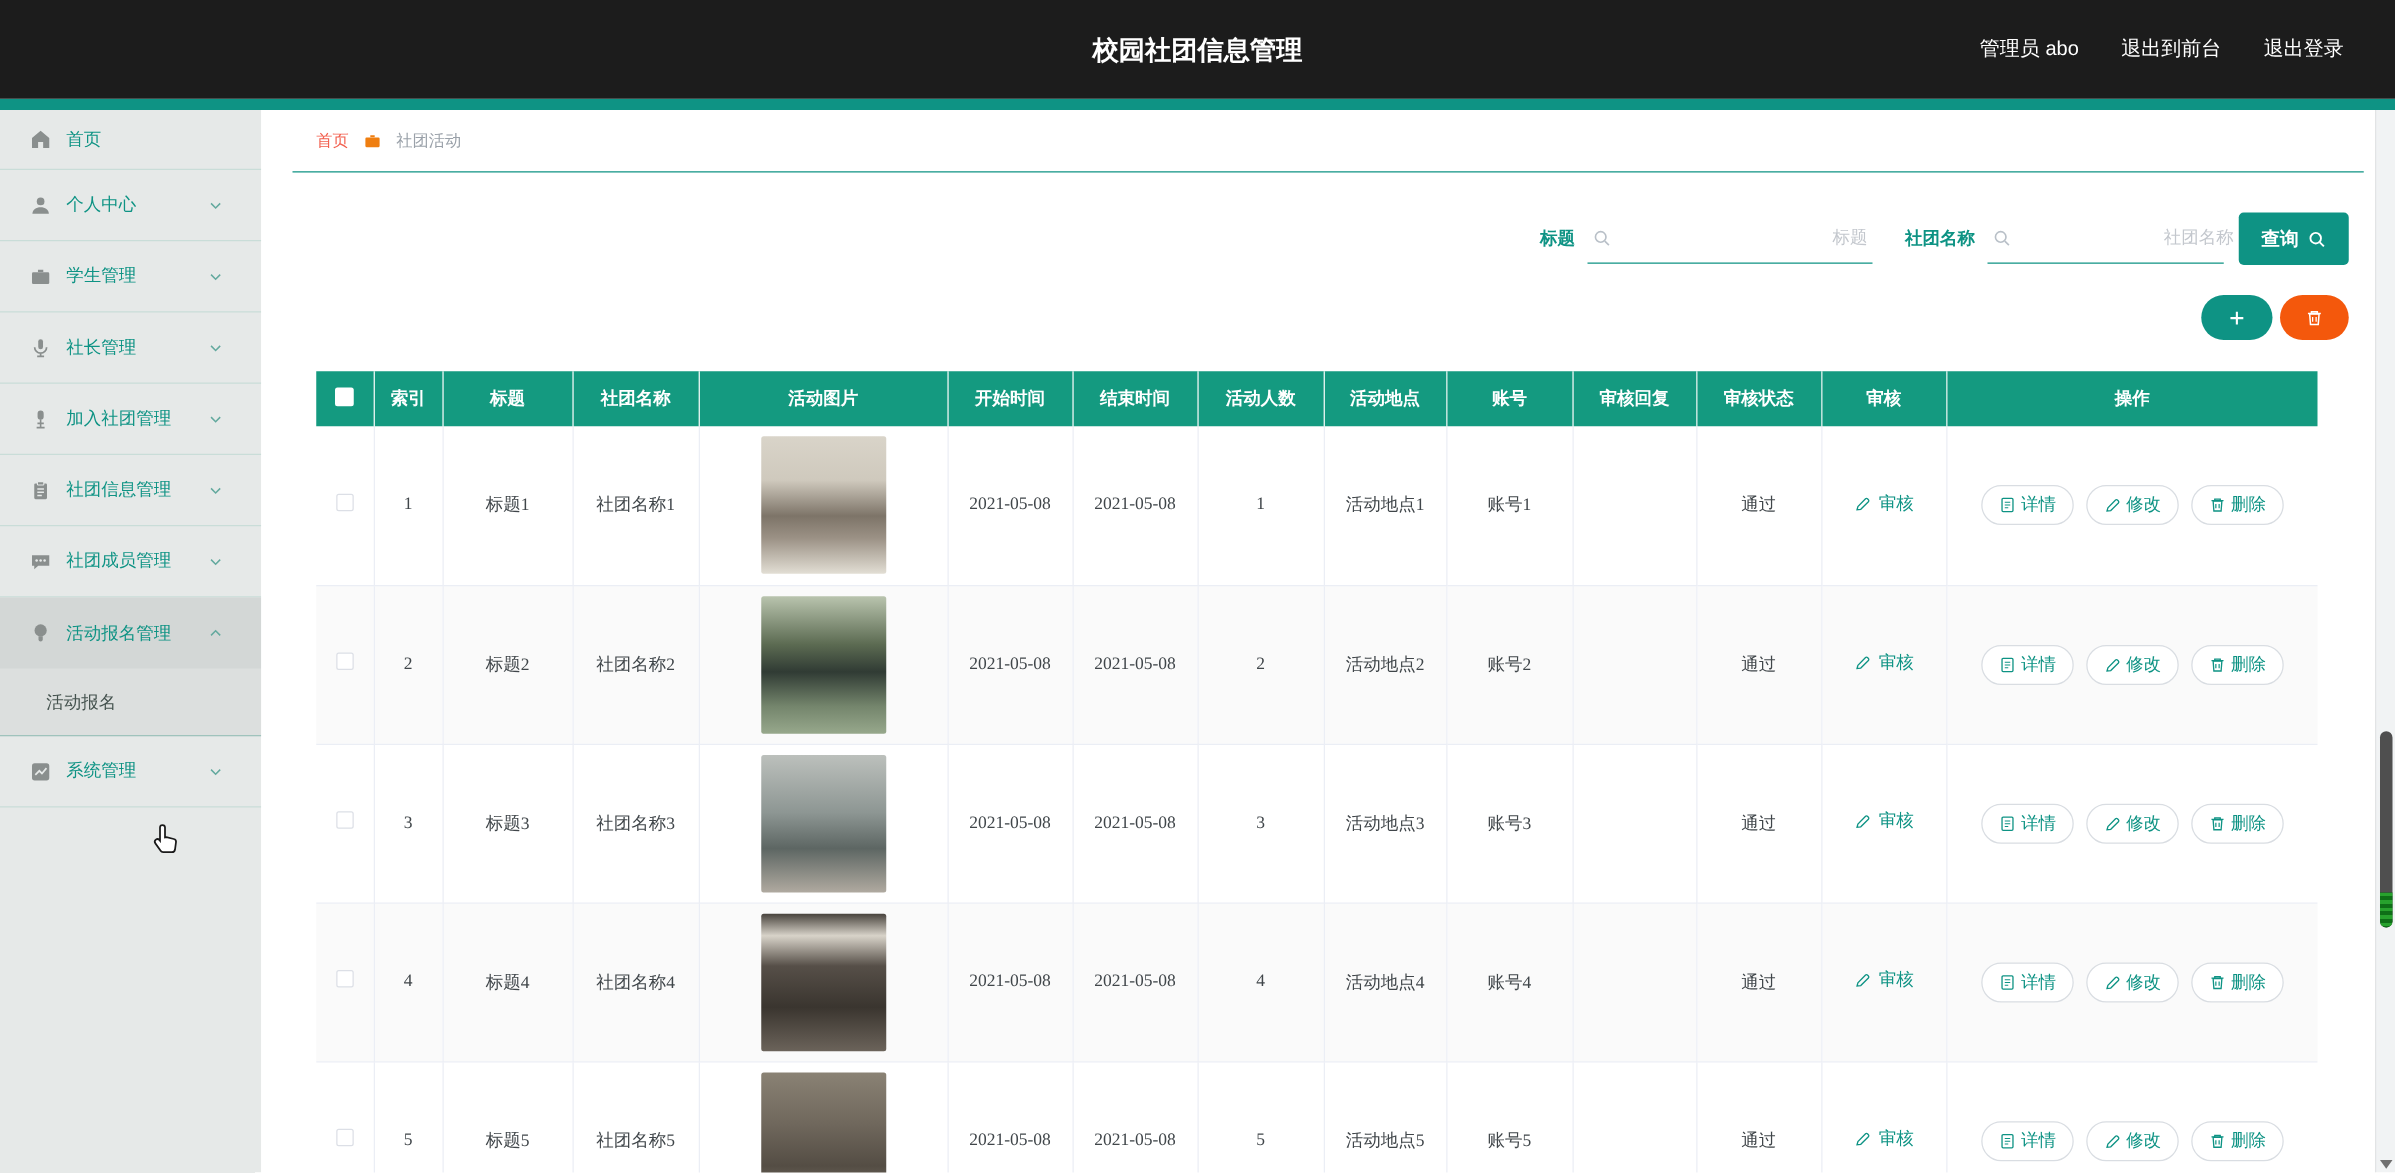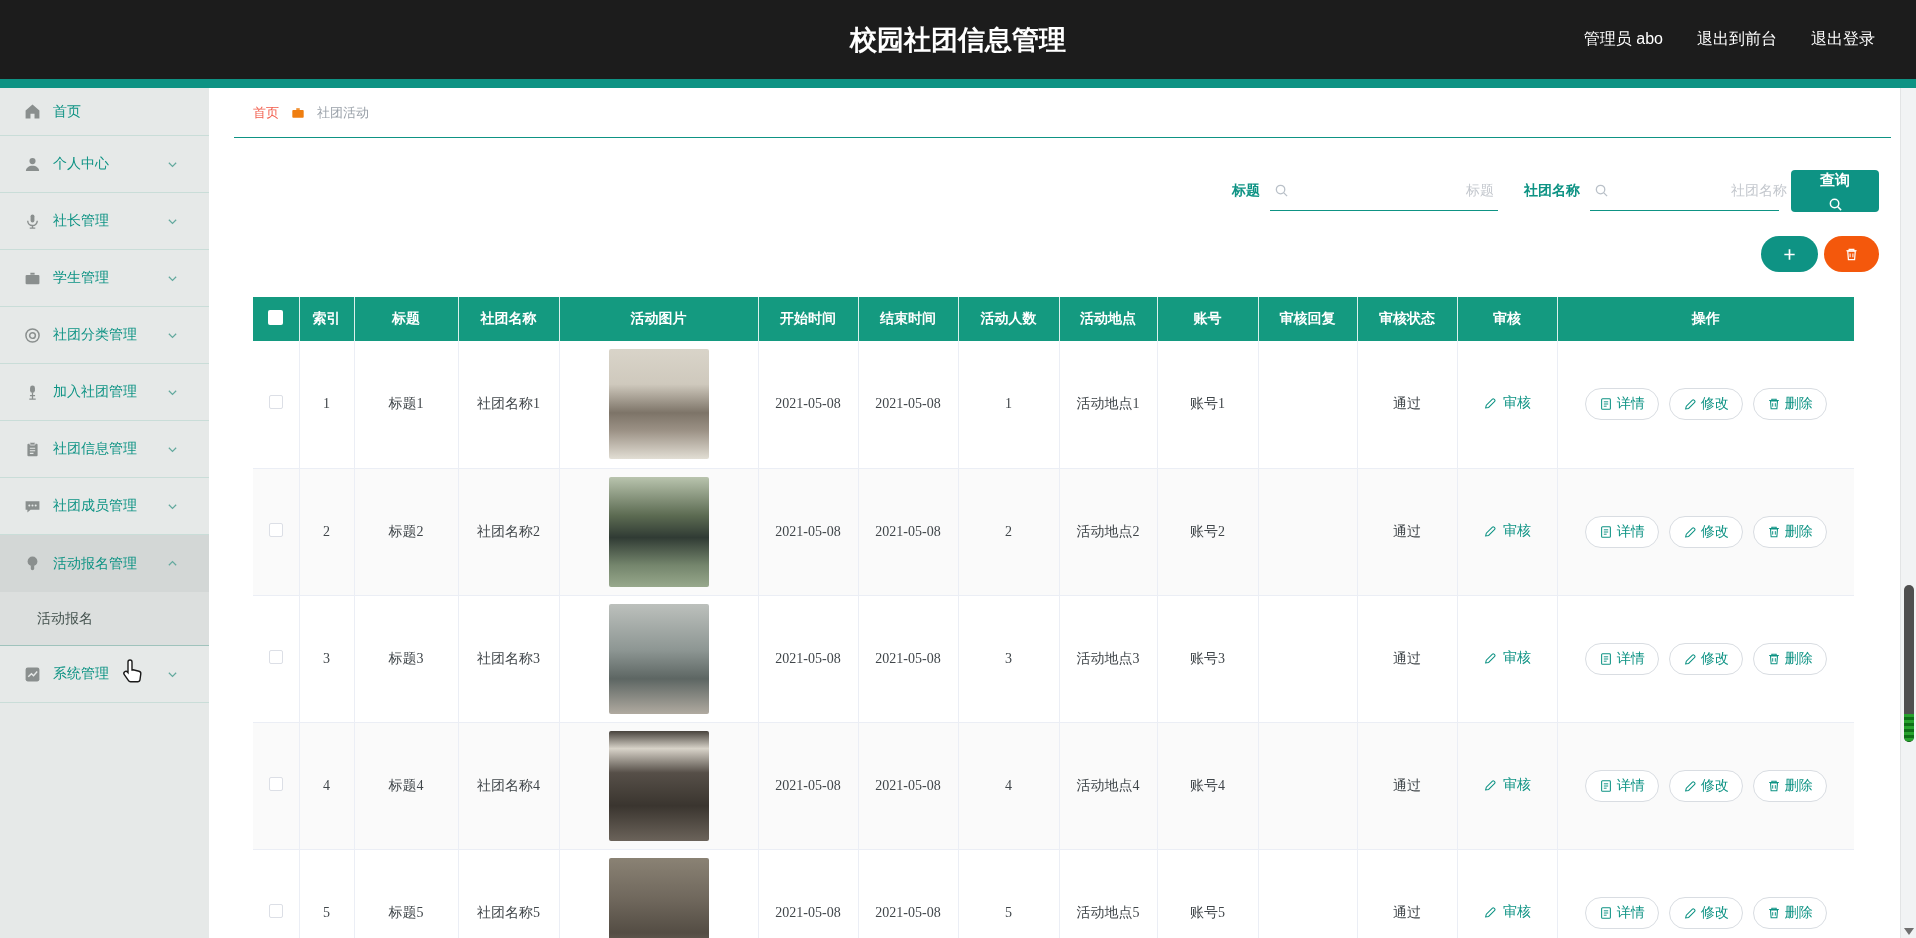--- a/index.html
+++ b/index.html
@@ -3,21 +3,21 @@
 <meta charset="utf-8">
 <style>
   * { margin:0; padding:0; box-sizing:border-box; }
   html,body { width:1916px; height:938px; overflow:hidden; }
   body { font-family:"Liberation Serif", serif; background:#fff; position:relative; }
 
   
   .topbar { position:relative; height:79px; background:var(--headerBg); width:100%; }
   .topbar .title { position:absolute; left:0; right:0; top:0; height:79px;
     display:flex; align-items:center; justify-content:center;
-    color:#fff; font-size:27px; font-weight:bold; font-family:"Liberation Sans", sans-serif; }
+    color:#fff; font-size:21px; font-weight:bold; font-family:"Liberation Sans", sans-serif; }
   .topbar .right { position:absolute; right:41px; top:0; height:79px;
     display:flex; align-items:center; gap:34px; color:#fff; font-size:16px;
     font-family:"Liberation Sans", sans-serif; }
   .topbar .right .lnk { cursor:pointer; }
   .teal-strip { height:9px; background:var(--accent); width:100%; }
 
   
   .frame { display:flex; height:850px;border-radius:14px; }
 
   
@@ -50,21 +50,21 @@
   .s-label.second { margin-left:26px; }
   .u-input { display:flex; align-items:center; border-bottom:1.5px solid var(--accent); height:40px; padding:0 4px; }
   .u-input .ic { width:15px; height:15px; color:#b9c0c8; flex:0 0 15px; }
   .u-input input { border:none; outline:none; background:transparent; flex:1; height:30px;
     font-size:14px; text-align:right; color:#333; font-family:"Liberation Serif", serif; }
   .u-input input::placeholder { color:#c3c7cd; }
   .u-input.w1 { width:228px; } .u-input.w2 { width:189px; }
   .btn-query { margin-left:12px; width:88px; height:42px; border:none; border-radius:4px;
     background:var(--accent); color:#fff; font-size:15px; font-weight:bold;
     display:flex; align-items:center; justify-content:center; gap:7px; cursor:pointer;
-    font-family:"Liberation Sans", sans-serif;flex-direction:column; }
+    font-family:"Liberation Sans", sans-serif; }
   .btn-query .ic { width:15px; height:15px; color:#fff; }
 
   
   .toolbar-row { margin-top:24px; display:flex; justify-content:flex-end; gap:6px; }
   .pill-btn { height:36px; border:none; border-radius:18px; color:#fff;
     display:flex; align-items:center; justify-content:center; cursor:pointer; }
   .pill-btn .ic { width:15px; height:15px; }
   .pill-add { width:57px; background:var(--accent); }
   .pill-del { width:55px; background:var(--orange); }
 
@@ -134,44 +134,34 @@
           <circle cx="8" cy="4.8" r="2.9" fill="currentColor"></circle>
           <path d="M1.8 14.2c0-3.2 2.8-5 6.2-5s6.2 1.8 6.2 5z" fill="currentColor"></path>
         </svg>
         <span class="lbl">个人中心</span>
         <svg viewBox="0 0 16 16" class="ic chev">
           <path d="M3.5 5.8L8 10.3l4.5-4.5" fill="none" stroke="currentColor" stroke-width="1.5"></path>
         </svg>
       </div>
       <div class="side-item">
         <svg viewBox="0 0 16 16" class="ic ">
+          <path d="M6 2.6h4v1.8H6z" fill="currentColor"></path>
+          <rect x="1.5" y="4.6" width="13" height="8.8" rx="1" fill="currentColor"></rect>
+        </svg>
+        <span class="lbl">学生管理</span>
+        <svg viewBox="0 0 16 16" class="ic chev">
+          <path d="M3.5 5.8L8 10.3l4.5-4.5" fill="none" stroke="currentColor" stroke-width="1.5"></path>
+        </svg>
+      </div>
+      <div class="side-item">
+        <svg viewBox="0 0 16 16" class="ic ">
           <rect x="6.2" y="1.3" width="3.6" height="7.6" rx="1.8" fill="currentColor"></rect>
           <path d="M3.5 7.3a4.5 4.5 0 0 0 9 0M8 11.8v2.4M5.4 14.2h5.2" fill="none" stroke="currentColor" stroke-width="1.3"></path>
         </svg>
         <span class="lbl">社长管理</span>
-        <svg viewBox="0 0 16 16" class="ic chev">
-          <path d="M3.5 5.8L8 10.3l4.5-4.5" fill="none" stroke="currentColor" stroke-width="1.5"></path>
-        </svg>
-      </div>
-      <div class="side-item">
-        <svg viewBox="0 0 16 16" class="ic ">
-          <path d="M6 2.6h4v1.8H6z" fill="currentColor"></path>
-          <rect x="1.5" y="4.6" width="13" height="8.8" rx="1" fill="currentColor"></rect>
-        </svg>
-        <span class="lbl">学生管理</span>
-        <svg viewBox="0 0 16 16" class="ic chev">
-          <path d="M3.5 5.8L8 10.3l4.5-4.5" fill="none" stroke="currentColor" stroke-width="1.5"></path>
-        </svg>
-      </div>
-      <div class="side-item">
-        <svg viewBox="0 0 16 16" class="ic ">
-          <circle cx="8" cy="8" r="6.2" fill="none" stroke="currentColor" stroke-width="1.4"></circle>
-          <circle cx="8" cy="8" r="2.7" fill="none" stroke="currentColor" stroke-width="1.4"></circle>
-        </svg>
-        <span class="lbl">社团分类管理</span>
         <svg viewBox="0 0 16 16" class="ic chev">
           <path d="M3.5 5.8L8 10.3l4.5-4.5" fill="none" stroke="currentColor" stroke-width="1.5"></path>
         </svg>
       </div>
       <div class="side-item">
         <svg viewBox="0 0 16 16" class="ic ">
           <rect x="5.7" y="1.4" width="4.6" height="7" rx="2.3" fill="currentColor"></rect>
           <path d="M8 8.4v5.8M5 14.2h6M5.6 11h4.8" fill="none" stroke="currentColor" stroke-width="1.2"></path>
         </svg>
         <span class="lbl">加入社团管理</span>

